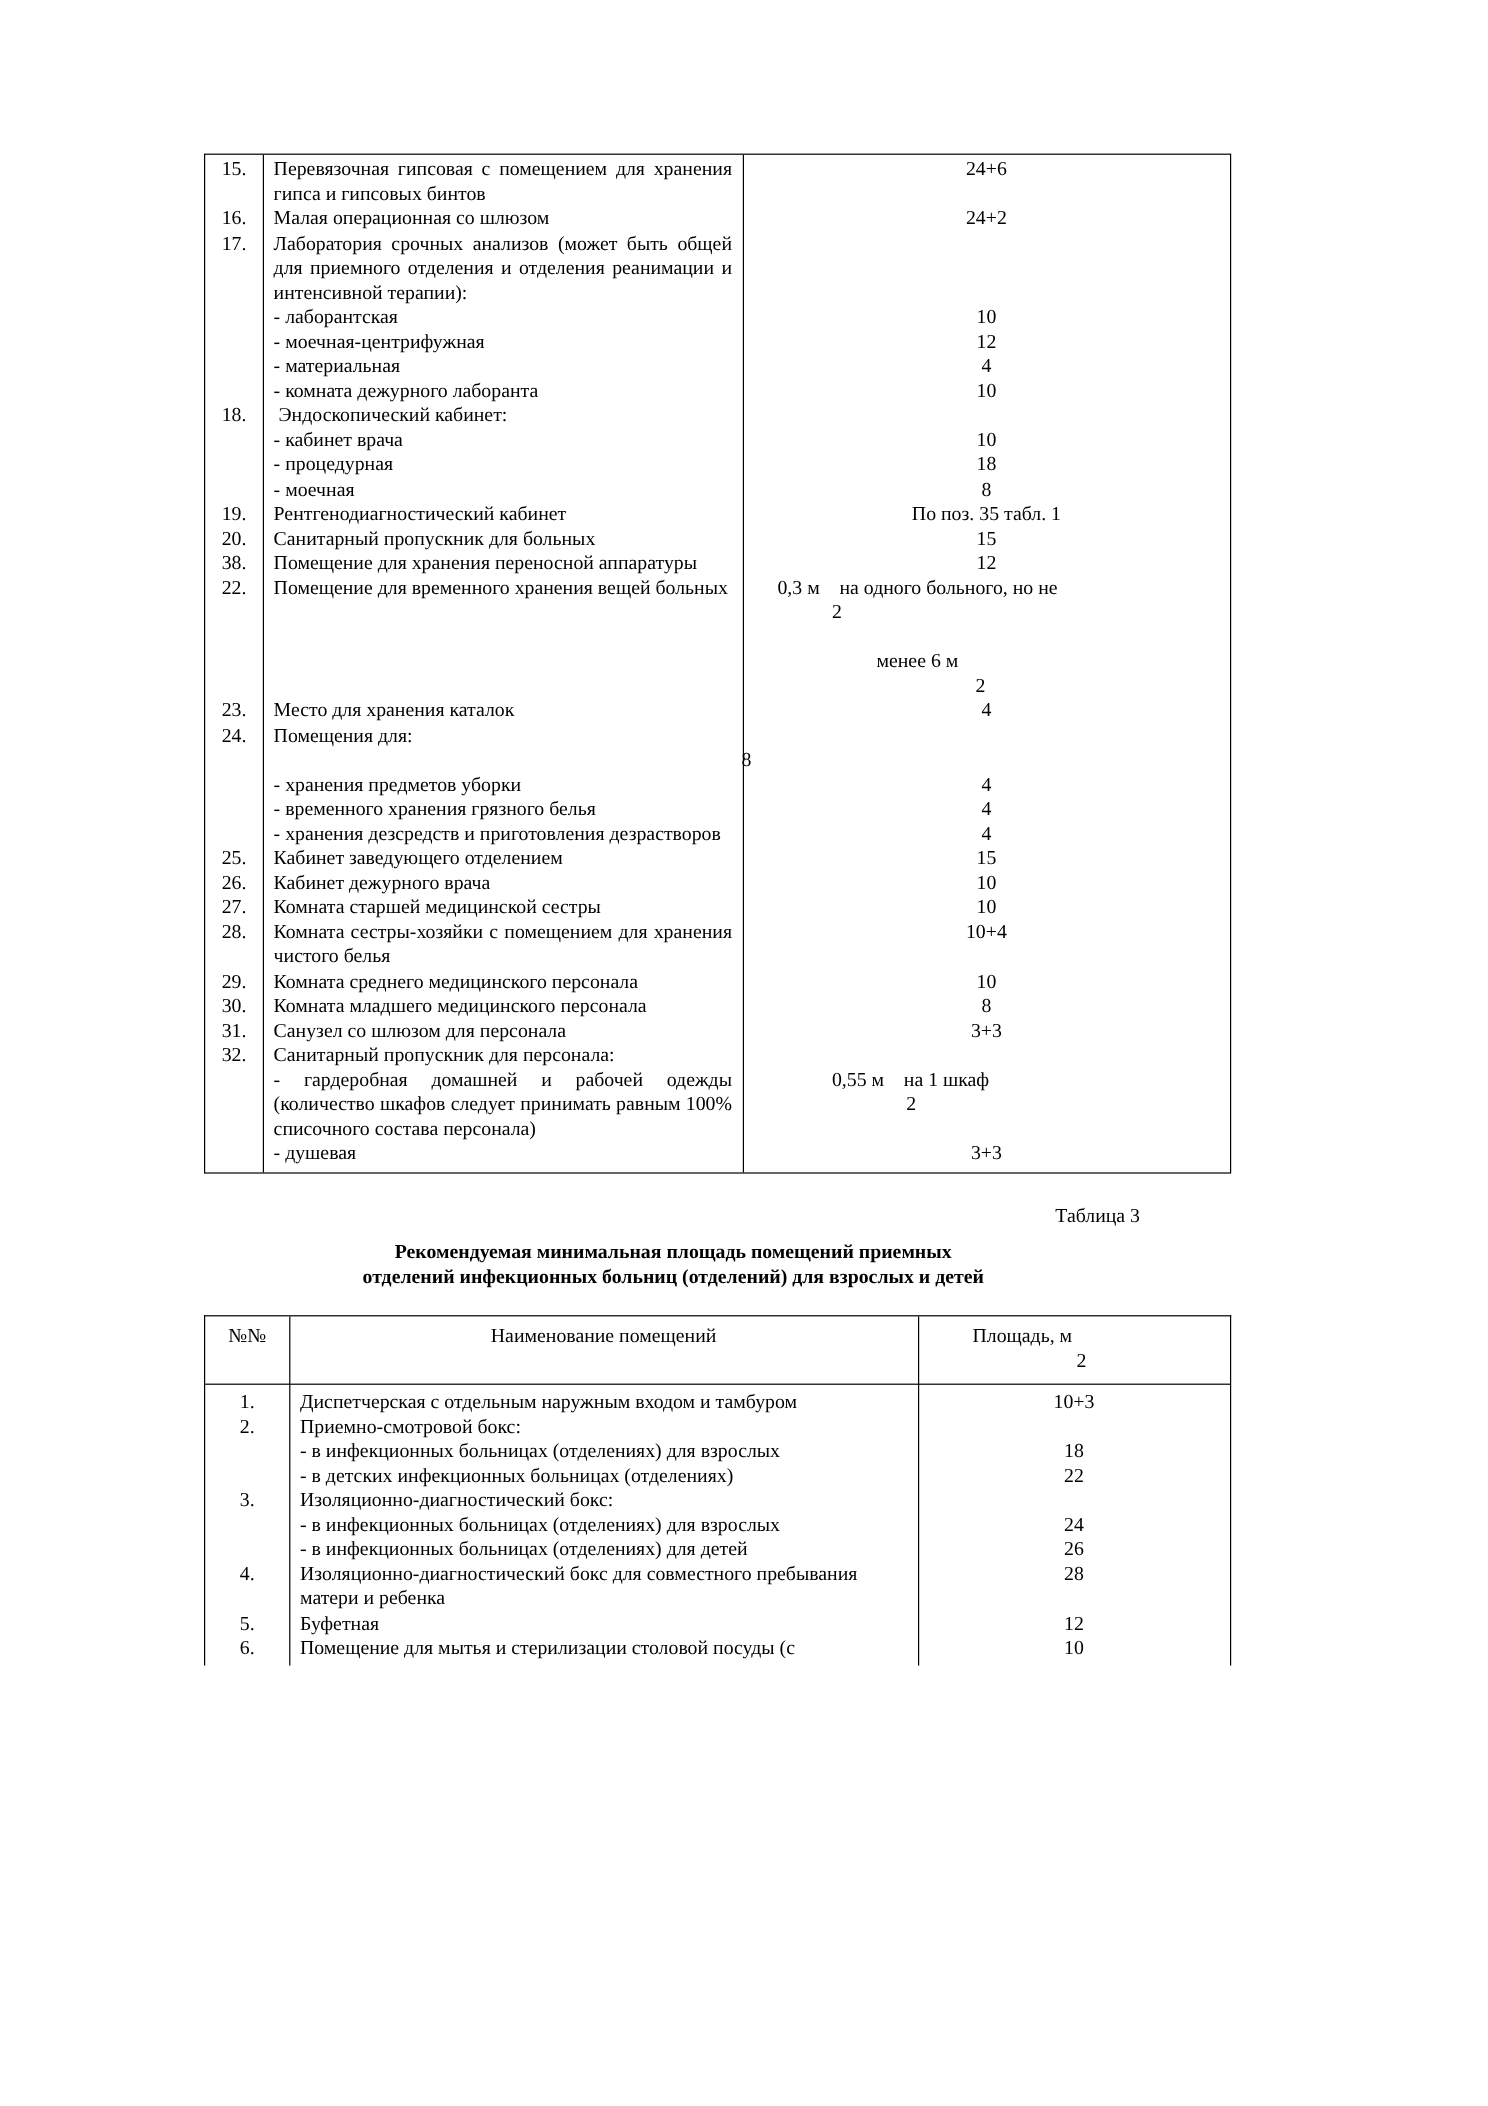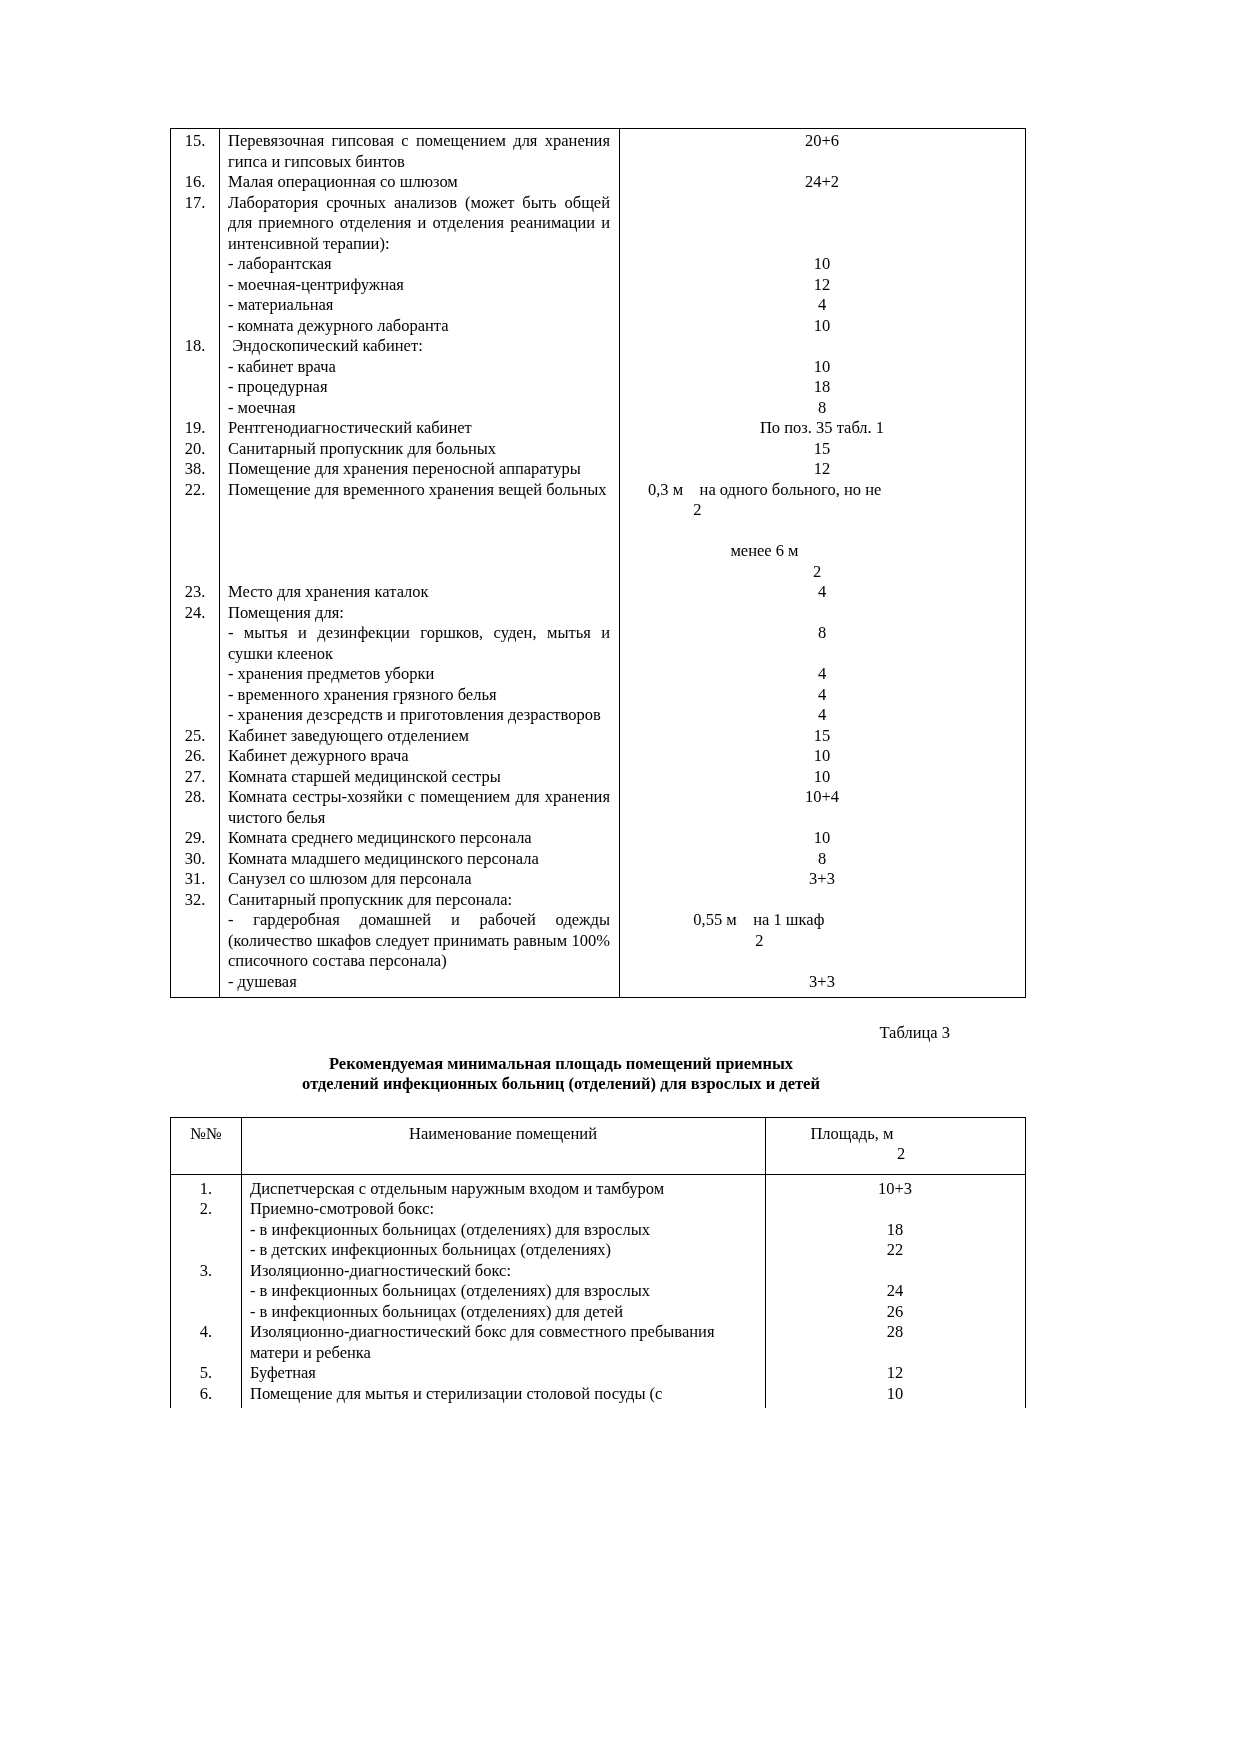--- a/index.html
+++ b/index.html
@@ -44,21 +44,21 @@
 
   <div class="tbl tbl1">
     <div class="vline" style="left:48px"></div>
     <div class="vline" style="left:448px"></div>
     <div class="tbody" id="tbl1-body">
         <div class="trow">
           <div class="c-num">15.</div>
           <div class="c-main">
             <div class="item">
               <div class="c-name">Перевязочная гипсовая с помещением для хранения гипса и гипсовых бинтов</div>
-              <div class="c-val">20+6</div>
+              <div class="c-val">24+6</div>
             </div>
           </div>
         </div>
         <div class="trow">
           <div class="c-num">16.</div>
           <div class="c-main">
             <div class="item">
               <div class="c-name">Малая операционная со шлюзом</div>
               <div class="c-val">24+2</div>
             </div>
@@ -160,21 +160,20 @@
           </div>
         </div>
         <div class="trow">
           <div class="c-num">24.</div>
           <div class="c-main">
             <div class="item">
               <div class="c-name">Помещения для:</div>
               <div class="c-val"></div>
             </div>
             <div class="item">
-              <div class="c-name">- мытья и дезинфекции горшков, суден, мытья и сушки клеенок</div>
               <div class="c-val">8</div>
             </div>
             <div class="item">
               <div class="c-name">- хранения предметов уборки</div>
               <div class="c-val">4</div>
             </div>
             <div class="item">
               <div class="c-name">- временного хранения грязного белья</div>
               <div class="c-val">4</div>
             </div>

